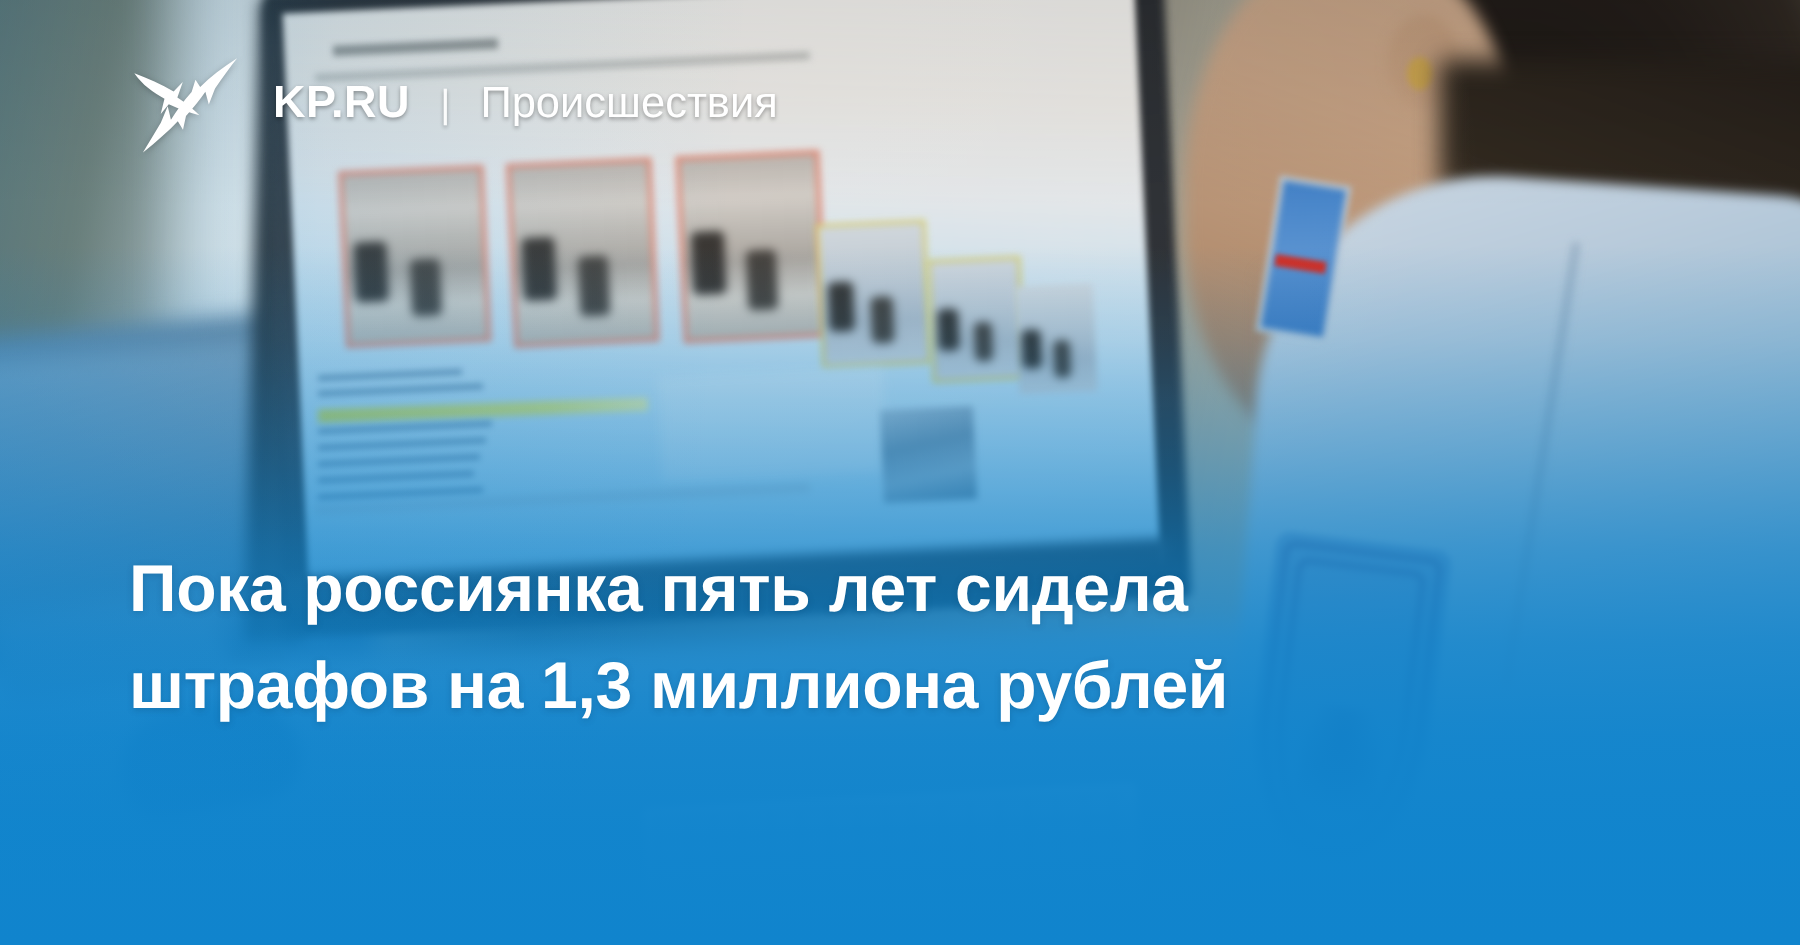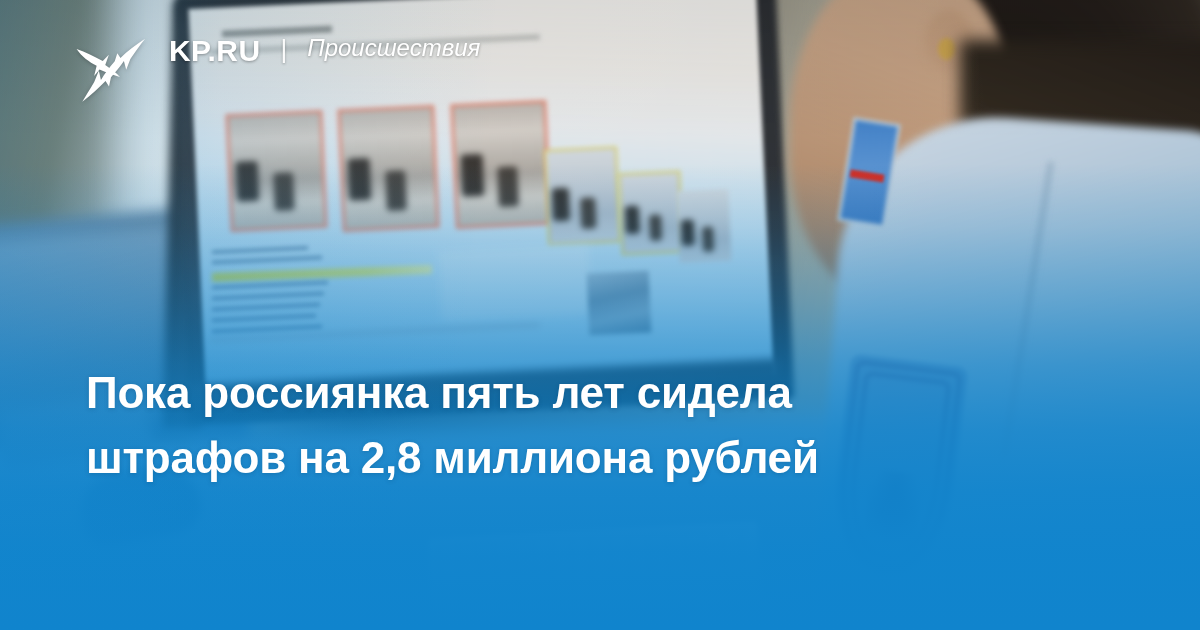--- a/index.html
+++ b/index.html
@@ -303,42 +303,41 @@
   .blue-overlay-left{
     position:absolute;inset:0;
     background:linear-gradient(95deg,
       rgba(16,132,205,.30) 0%,
       rgba(16,132,205,.10) 18%,
       rgba(16,132,205,0)   40%);
   }
 
   
   .header{
-    position:absolute;left:75px;top:36px;
-    display:flex;align-items:flex-start;gap:0;
+    position:absolute;left:88px;top:36px;
+    display:flex;align-items:center;gap:0;
     z-index:12;
   }
   .logo-bird{
     width:72px;height:66px;display:block;flex:0 0 auto;
     filter:drop-shadow(0 1px 2px rgba(0,0,0,.25));
   }
   .brand{
     margin-left:22px;
     color:#fff;font-size:30px;font-weight:700;letter-spacing:.4px;
     line-height:1;white-space:nowrap;
     text-shadow:0 1px 3px rgba(0,0,0,.35);
   }
   .sep{
     margin:0 20px;color:#fff;font-size:26px;font-weight:400;opacity:.92;
     line-height:1;text-shadow:0 1px 3px rgba(0,0,0,.35);
   }
   .rubric{
-    color:#fff;font-size:24px;font-weight:400;line-height:1;white-space:nowrap;
+    color:#fff;font-size:29px;font-weight:400;line-height:1;white-space:nowrap;
     text-shadow:0 1px 3px rgba(0,0,0,.35);
-    font-style:italic;
   }
 
   
   .headline{
     position:absolute;left:86px;top:360px;width:1020px;
     z-index:12;
     color:#fff;
     font-size:44px;
     font-weight:700;
     line-height:65px;
@@ -426,16 +425,16 @@
       <path fill="#ffffff" d="M97.5 4.0 C84 12.5 72.5 21.5 63.2 30.6 L58.8 24.0 L55.2 35.2 C47.4 44.0 41.2 52.7 36.0 61.2 L33.0 48.5 L26.6 64.0 C20.0 75.0 14.6 84.2 10.0 91.6 C22.8 81.6 33.4 72.0 42.4 62.6 L47.2 70.5 L50.0 57.6 C57.0 49.8 62.9 42.3 68.0 35.0 L71.2 47.0 L77.0 32.0 C84.2 21.6 91.0 12.2 97.5 4.0 Z"></path>
       <path fill="#ffffff" d="M2.0 18.0 C14.5 22.6 27.0 28.2 38.5 34.8 L47.0 26.0 L42.0 40.5 C50.0 45.8 57.0 51.4 62.5 57.0 C54.0 55.0 44.0 51.4 34.0 46.8 L26.5 55.8 L30.0 41.5 C19.5 36.0 9.6 29.0 2.0 18.0 Z"></path>
     </svg>
     <span class="brand">KP.RU</span>
     <span class="sep">|</span>
     <span class="rubric">Происшествия</span>
   </div>
 
   <div class="headline">
     <span class="ln">Пока россиянка пять лет сидела</span>
-    <span class="ln">штрафов на 2,8 миллиона рублей</span>
+    <span class="ln">штрафов на 1,3 миллиона рублей</span>
   </div>
 
 </div>
 
 </body></html>

